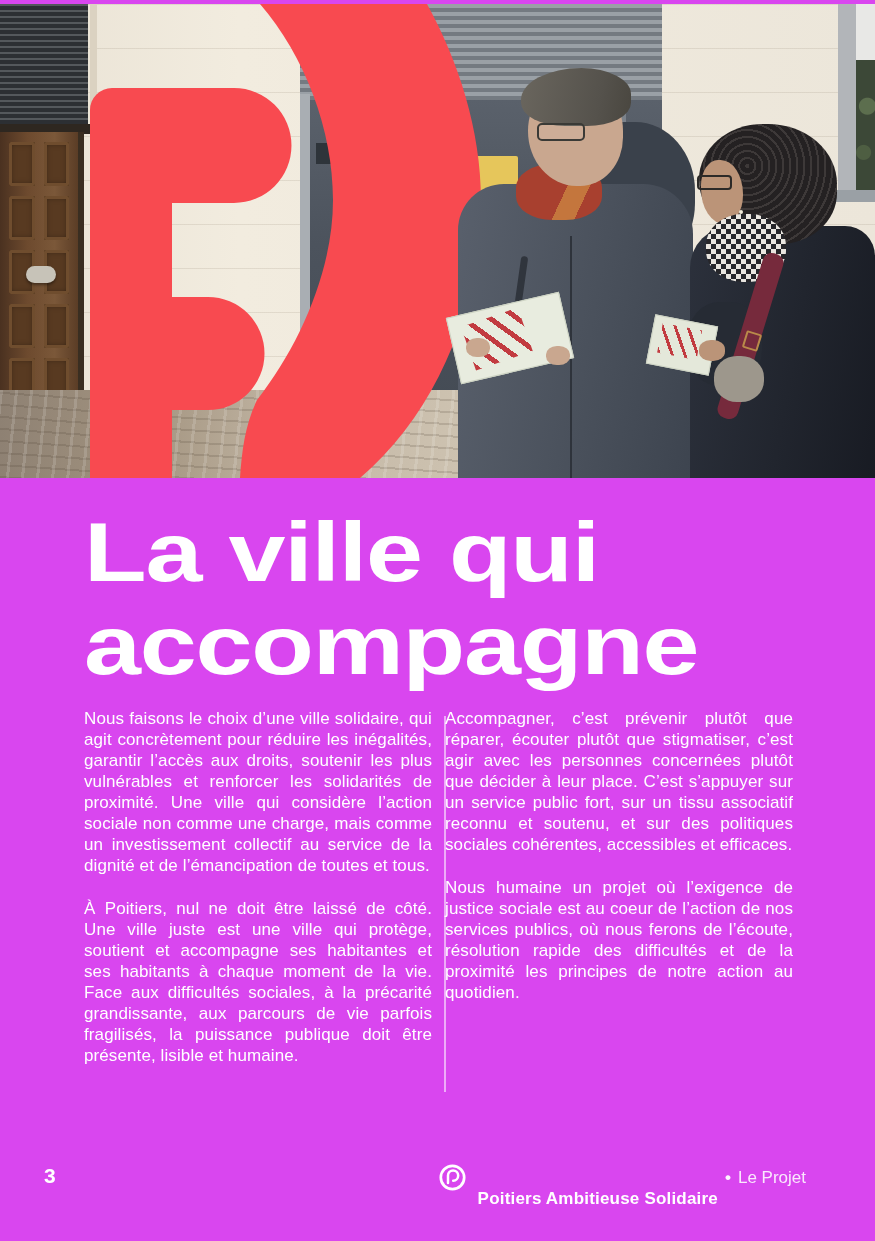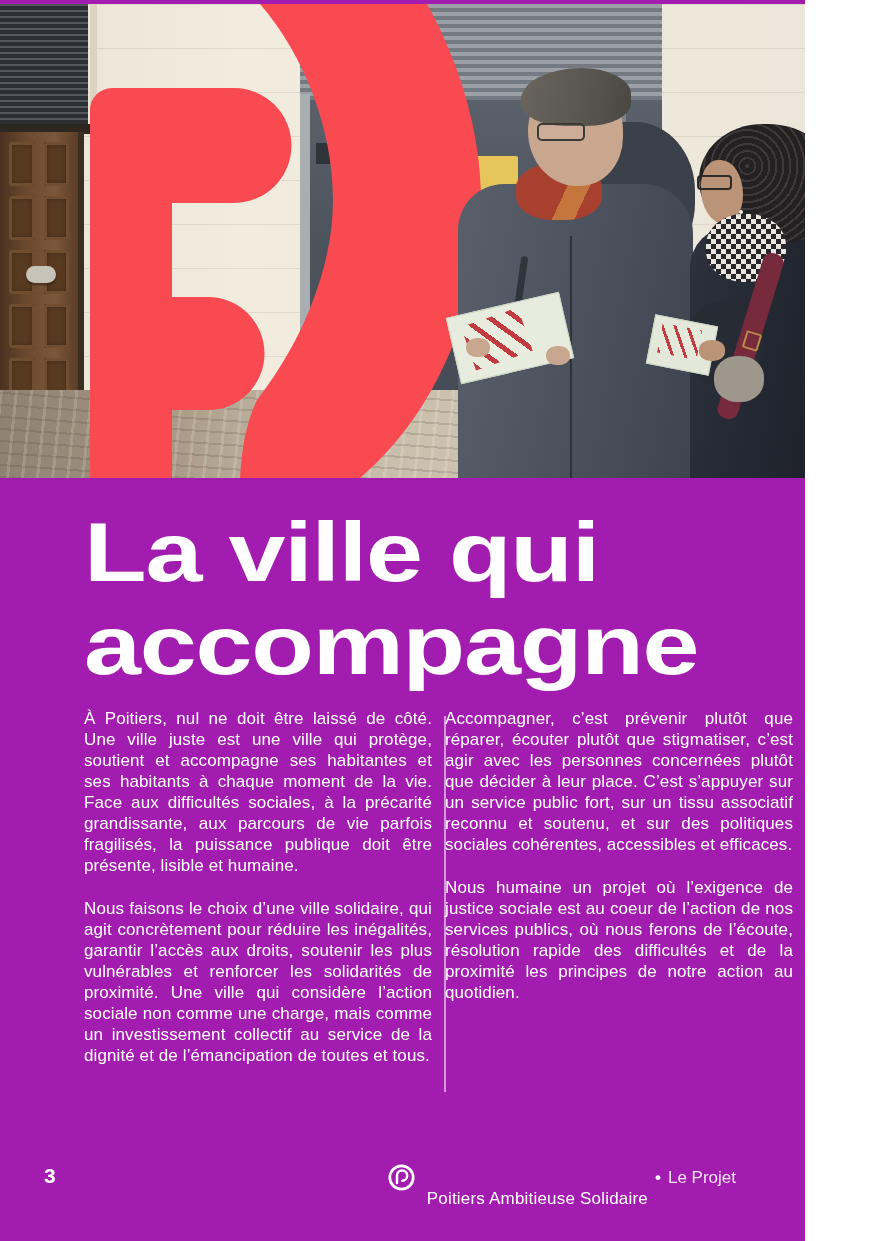--- a/index.html
+++ b/index.html
@@ -1,17 +1,17 @@
 <!DOCTYPE html>
 <html lang="fr"><head>
 <meta charset="utf-8">
 <style>
   html,body{margin:0;padding:0;}
   body{width:875px;height:1241px;font-family:"Liberation Sans",sans-serif;}
-  .page{position:relative;width:805px;height:1241px;background:#a21caf;overflow:hidden;}
+  .page{position:relative;width:875px;height:1241px;background:#d946ef;overflow:hidden;}
 
   
   .photo{position:absolute;left:0;top:4px;width:875px;height:474px;overflow:hidden;
          background:
            repeating-linear-gradient(to bottom, rgba(120,105,85,.14) 0 1.5px, rgba(0,0,0,0) 1.5px 44px),
            linear-gradient(90deg,#e9e2d4 0,#f2ecdf 240px,#efe9dc 520px,#ece6da 875px);}
   .photo *{position:absolute;}
 
   .blinds{left:0;top:0;width:88px;height:126px;
           background:repeating-linear-gradient(to bottom,#54585c 0 2px,#2c2f33 2px 6px);}
@@ -108,21 +108,21 @@
       text-align:justify;letter-spacing:.1px;}
   .col p{margin:0 0 22px 0;}
   .col-left{left:0;}
   .col-right{left:361px;}
   .divider{position:absolute;left:360px;top:8px;width:2px;height:376px;background:rgba(255,255,255,.55);}
 
   
   .page-number{position:absolute;left:44px;top:1164px;color:#fff;font-size:21px;font-weight:bold;}
   .footer-brand{position:absolute;right:69px;top:1162px;height:31px;display:flex;align-items:center;color:#fff;}
   .footer-brand svg{margin-right:10px;}
-  .brand-name{font-size:17px;font-weight:normal;letter-spacing:.2px;margin-top:43px;}
+  .brand-name{font-size:17px;font-weight:bold;letter-spacing:.2px;margin-top:43px;}
   .brand-sep{font-size:17px;font-weight:bold;margin:0 7px;opacity:.95;}
   .brand-section{font-size:17px;font-weight:normal;opacity:.88;}
 </style>
 </head>
 <body>
 
 <div class="page">
 
   <div class="photo">
     <div class="blinds"></div>
@@ -205,22 +205,22 @@
     <div class="woman-hand"></div>
   </div>
 
   <h1 class="title" style="margin:0;">
     <div>La ville qui</div>
     <div>accompagne</div>
   </h1>
 
   <div class="cols">
     <div class="col col-left">
+      <p>Nous faisons le choix d’une ville solidaire, qui agit concrètement pour réduire les inégalités, garantir l’accès aux droits, soutenir les plus vulnérables et renforcer les solidarités de proximité. Une ville qui considère l’action sociale non comme une charge, mais comme un investissement collectif au service de la dignité et de l’émancipation de toutes et tous.</p>
       <p>À Poitiers, nul ne doit être laissé de côté. Une ville juste est une ville qui protège, soutient et accompagne ses habitantes et ses habitants à chaque moment de la vie. Face aux difficultés sociales, à la précarité grandissante, aux parcours de vie parfois fragilisés, la puissance publique doit être présente, lisible et humaine.</p>
-      <p>Nous faisons le choix d’une ville solidaire, qui agit concrètement pour réduire les inégalités, garantir l’accès aux droits, soutenir les plus vulnérables et renforcer les solidarités de proximité. Une ville qui considère l’action sociale non comme une charge, mais comme un investissement collectif au service de la dignité et de l’émancipation de toutes et tous.</p>
     </div>
     <div class="divider"></div>
     <div class="col col-right">
       <p>Accompagner, c’est prévenir plutôt que réparer, écouter plutôt que stigmatiser, c’est agir avec les personnes concernées plutôt que décider à leur place. C’est s’appuyer sur un service public fort, sur un tissu associatif reconnu et soutenu, et sur des politiques sociales cohérentes, accessibles et efficaces.</p>
       <p>Nous humaine un projet où l’exigence de justice sociale est au coeur de l’action de nos services publics, où nous ferons de l’écoute, résolution rapide des difficultés et de la proximité les principes de notre action au quotidien.</p>
     </div>
   </div>
 
   <div class="page-number">3</div>
   <div class="footer-brand">

